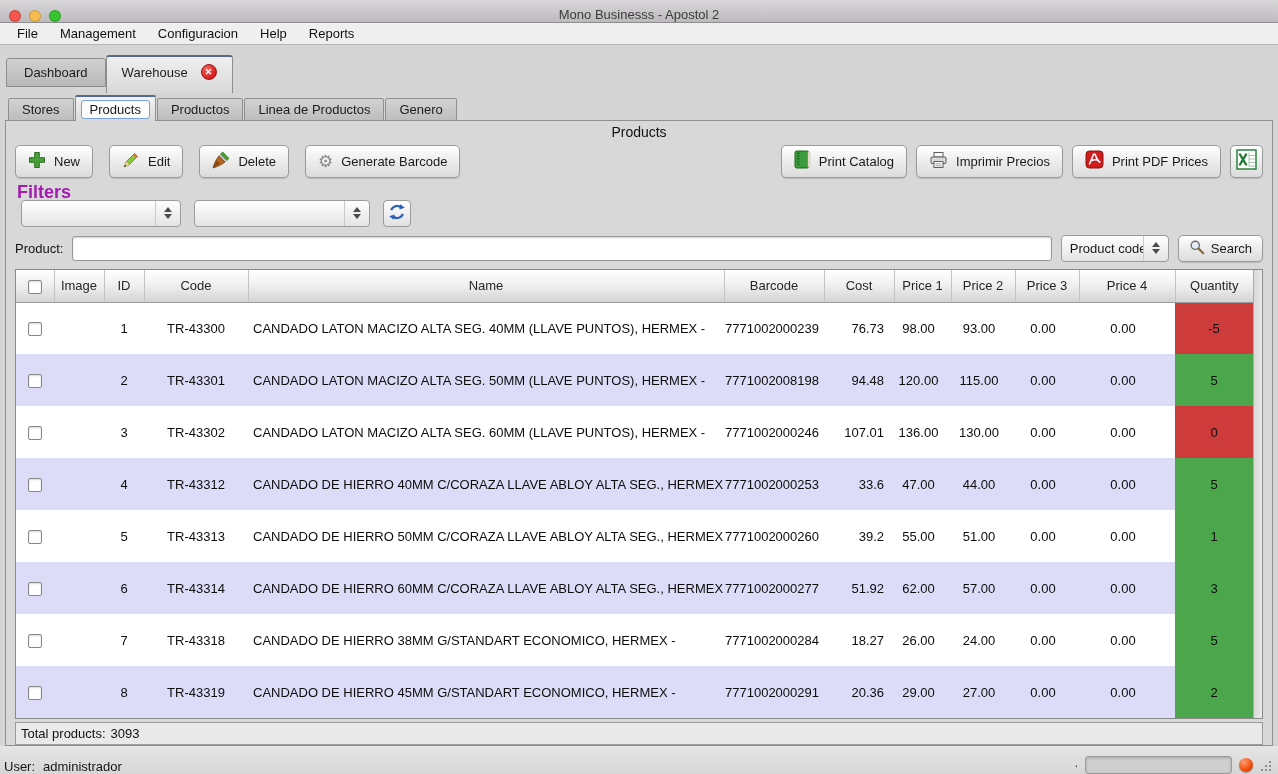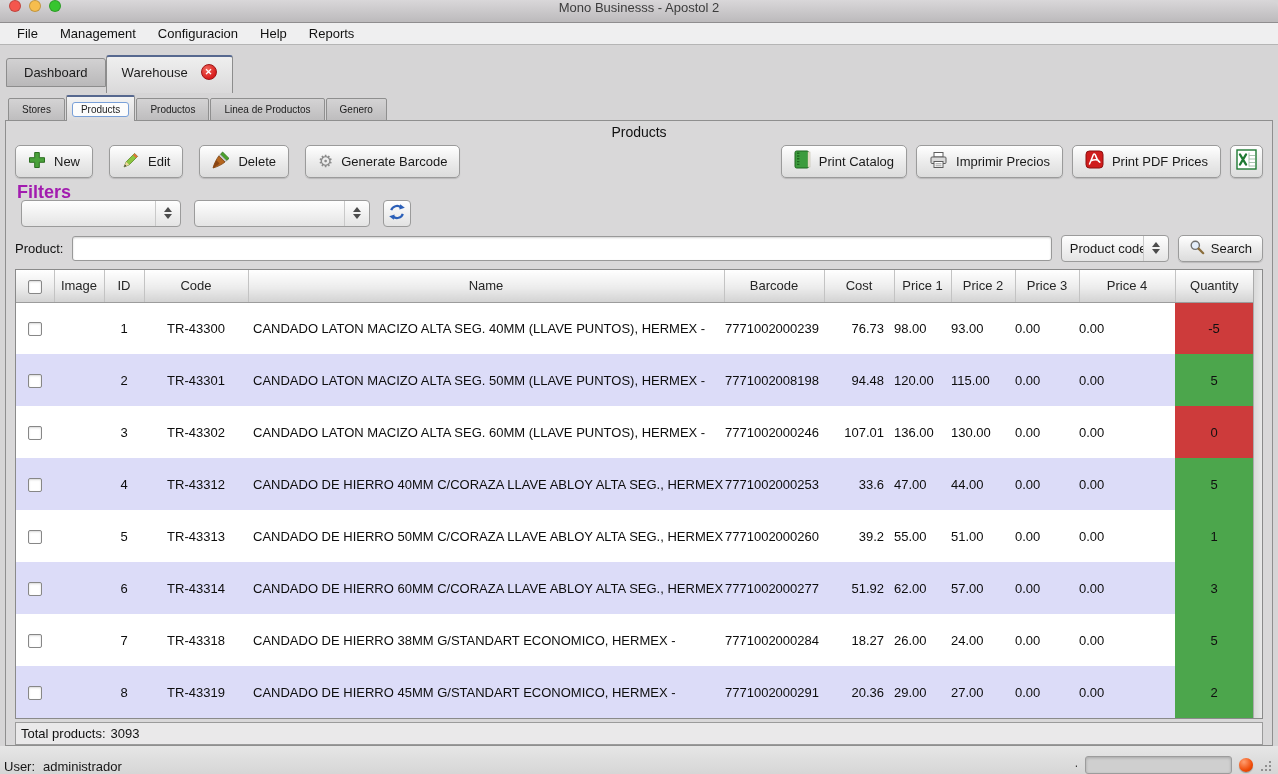--- a/index.html
+++ b/index.html
@@ -1,21 +1,21 @@
 <!DOCTYPE html>
 <html style="--row-alt: #dcdcf8; --tab-accent: #56688f;"><head>
 <meta charset="utf-8">
 <style>
   * { box-sizing: border-box; margin: 0; padding: 0; }
   html,body { background:#9a9a9a; }
   body { font-family:"Liberation Sans", sans-serif; }
   .app { width:1278px; height:774px; background:#d6d5d6; display:flex; flex-direction:column; overflow:hidden; position:relative; }
 
   
-  .titlebar { height:23px; flex:0 0 23px; background:linear-gradient(#d9d7d9,#bcbabc); border-bottom:1px solid #8f8d8f; display:flex; align-items:flex-start; position:relative; border-radius:7px 7px 0 0; }
+  .titlebar { height:23px; flex:0 0 23px; background:linear-gradient(#d9d7d9,#bcbabc); border-bottom:1px solid #8f8d8f; display:flex; align-items:flex-end; position:relative; border-radius:7px 7px 0 0; }
   .traffic { display:flex; gap:8px; padding-left:9px; z-index:2; }
   .light { width:12px; height:12px; border-radius:50%; border:1px solid rgba(0,0,0,.2); }
   .light.r { background:#f4564d; }
   .light.y { background:#f6bd4e; }
   .light.g { background:#37c52f; }
   .win-title { position:absolute; left:0; right:0; text-align:center; font-size:13px; color:#3c3c3c; }
 
   
   .menubar { height:22px; flex:0 0 22px; background:#efeff0; border-bottom:1px solid #b5b5b5; display:flex; align-items:center; font-size:13px; color:#111; }
   .menu-item { padding:0 11px; height:100%; display:flex; align-items:center; cursor:default; }
@@ -23,21 +23,21 @@
 
   
   .workspace { flex:1; display:flex; flex-direction:column; padding-top:10px; min-height:0; }
   .tabstrip { height:40px; flex:0 0 40px; display:flex; align-items:flex-start; padding-left:6px; }
   .tab { margin-top:3px; height:29px; display:flex; align-items:center; padding:0 17px; font-size:13px; color:#1c1c1c; background:linear-gradient(#d2d1d2,#b9b8b9); border:1px solid #8d8d8d; border-radius:3px 3px 0 0; cursor:default; }
   .tab.active { margin-top:0; height:38px; background:linear-gradient(#efefef,#dad9da); border-top:2px solid var(--tab-accent,#56688f); border-bottom:none; gap:13px; padding:0 15px 6px 15px; position:relative; z-index:2; }
   .close-badge { width:16px; height:16px; border-radius:50%; background:radial-gradient(circle at 35% 30%, #f2665c, #d81e1e 70%); border:1px solid #9d1515; color:#fff; font-size:9px; font-weight:bold; display:flex; align-items:center; justify-content:center; line-height:1; }
 
   
   .subtabstrip { height:26px; flex:0 0 26px; display:flex; align-items:flex-end; padding-left:8px; margin-bottom:-1px; position:relative; z-index:3; }
-  .subtab { height:23px; display:flex; align-items:center; padding:0 13px; font-size:10px; color:#1c1c1c; background:linear-gradient(#d4d3d4,#bebdbe); border:1px solid #8f8f8f; border-radius:2px 2px 0 0; margin-right:1px; cursor:default; }
+  .subtab { height:23px; display:flex; align-items:center; padding:0 13px; font-size:13px; color:#1c1c1c; background:linear-gradient(#d4d3d4,#bebdbe); border:1px solid #8f8f8f; border-radius:2px 2px 0 0; margin-right:1px; cursor:default; }
   .subtab.active { height:26px; background:linear-gradient(#f3f3f3,#dad9da); border-top:2px solid var(--tab-accent,#56688f); border-bottom:none; padding:0 5px; }
   .focusring { border:1px solid #79a0d8; border-radius:3px; background:#fcfcfc; padding:1px 8px; }
 
   
   .panel { flex:1; margin:0 5px; border:1px solid #8f8f8f; background:#d9d8d9; display:flex; flex-direction:column; min-height:0; }
   .panel-title { text-align:center; font-size:14px; color:#111; padding-top:3px; height:21px; flex:0 0 21px; }
 
   .toolbar { display:flex; align-items:center; padding:1px 9px 0 9px; height:37px; flex:0 0 37px; }
   .btn { display:inline-flex; align-items:center; gap:8px; height:33px; padding:0 12px; font-size:13px; color:#1a1a1a; background:linear-gradient(#ffffff,#ececec 50%,#dcdcdc); border:1px solid #9b9b9b; border-radius:5px; box-shadow:0 1px 1px rgba(0,0,0,.15); cursor:default; white-space:nowrap; }
   .btn svg { flex:0 0 auto; }
@@ -69,21 +69,21 @@
   thead th:last-child { border-right:none; }
   tbody td { height:52px; overflow:hidden; white-space:nowrap; }
   tbody tr { background:#ffffff; }
   tbody tr:nth-child(even) { background:var(--row-alt,#dcdcf8); }
   td.c-check, th.c-check { text-align:center; }
   td.c-id { text-align:center; }
   td.c-code { text-align:center; }
   td.c-name { text-align:left; padding-left:5px; }
   td.c-barcode { text-align:right; padding-right:5px; }
   td.c-cost { text-align:right; padding-right:10px; }
-  td.c-price { text-align:left; padding-right:8px; }
+  td.c-price { text-align:center; padding-right:8px; }
   td.c-qty { text-align:center; color:#101010; }
   .checkbox { display:inline-block; width:14px; height:14px; background:#fff; border:1px solid #878787; border-radius:2px; box-shadow:inset 0 1px 2px rgba(0,0,0,.15); vertical-align:middle; }
   .vscroll { width:12px; flex:0 0 12px; background:linear-gradient(to right,#d9d9d9,#efefef); border-left:1px solid #ababab; }
 
   .total-bar { margin:3px 9px 2px 9px; height:23px; flex:0 0 23px; border:1px solid #9b9b9b; background:#eae9ea; display:flex; align-items:center; gap:5px; padding-left:5px; font-size:13px; color:#111; }
 
   
   .statusbar { height:28px; flex:0 0 28px; background:linear-gradient(#e6e6e6,#d6d6d6); display:flex; align-items:flex-end; font-size:13px; color:#161616; padding:0 5px 0 4px; gap:6px; }
   .statusbar .lbl { margin-right:2px; }
   .status-right { margin-left:auto; display:flex; align-items:center; gap:7px; }

